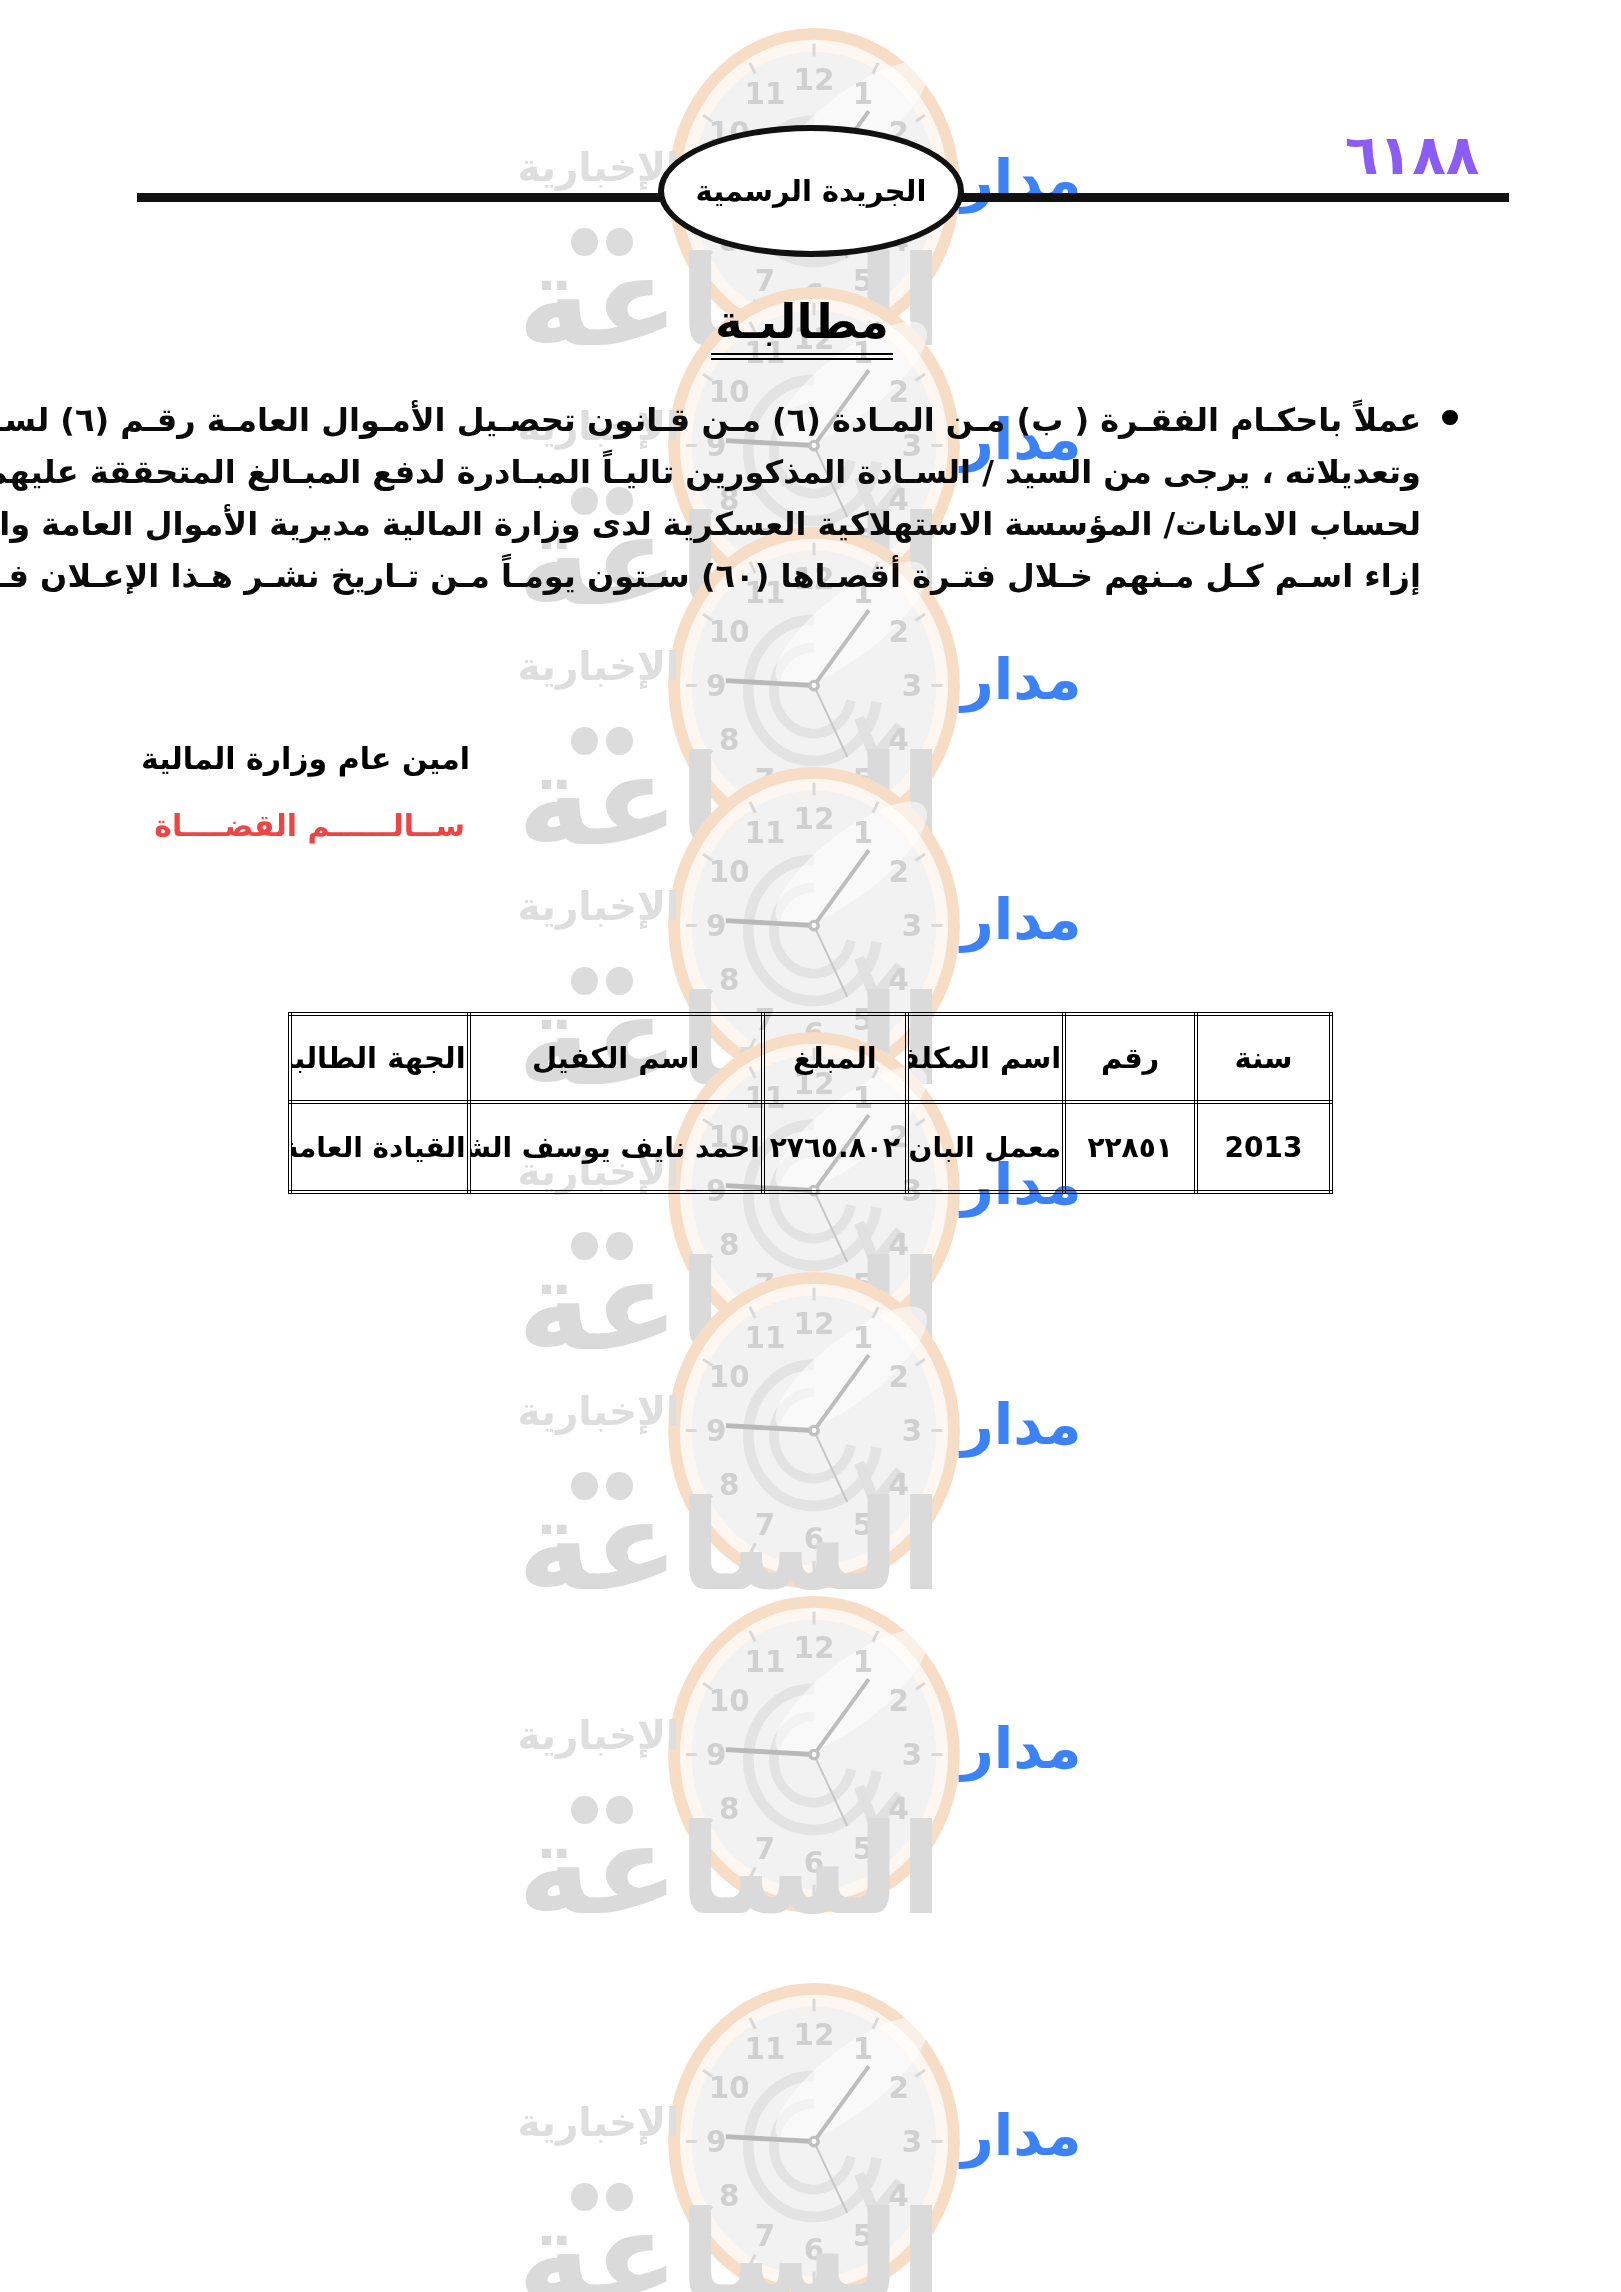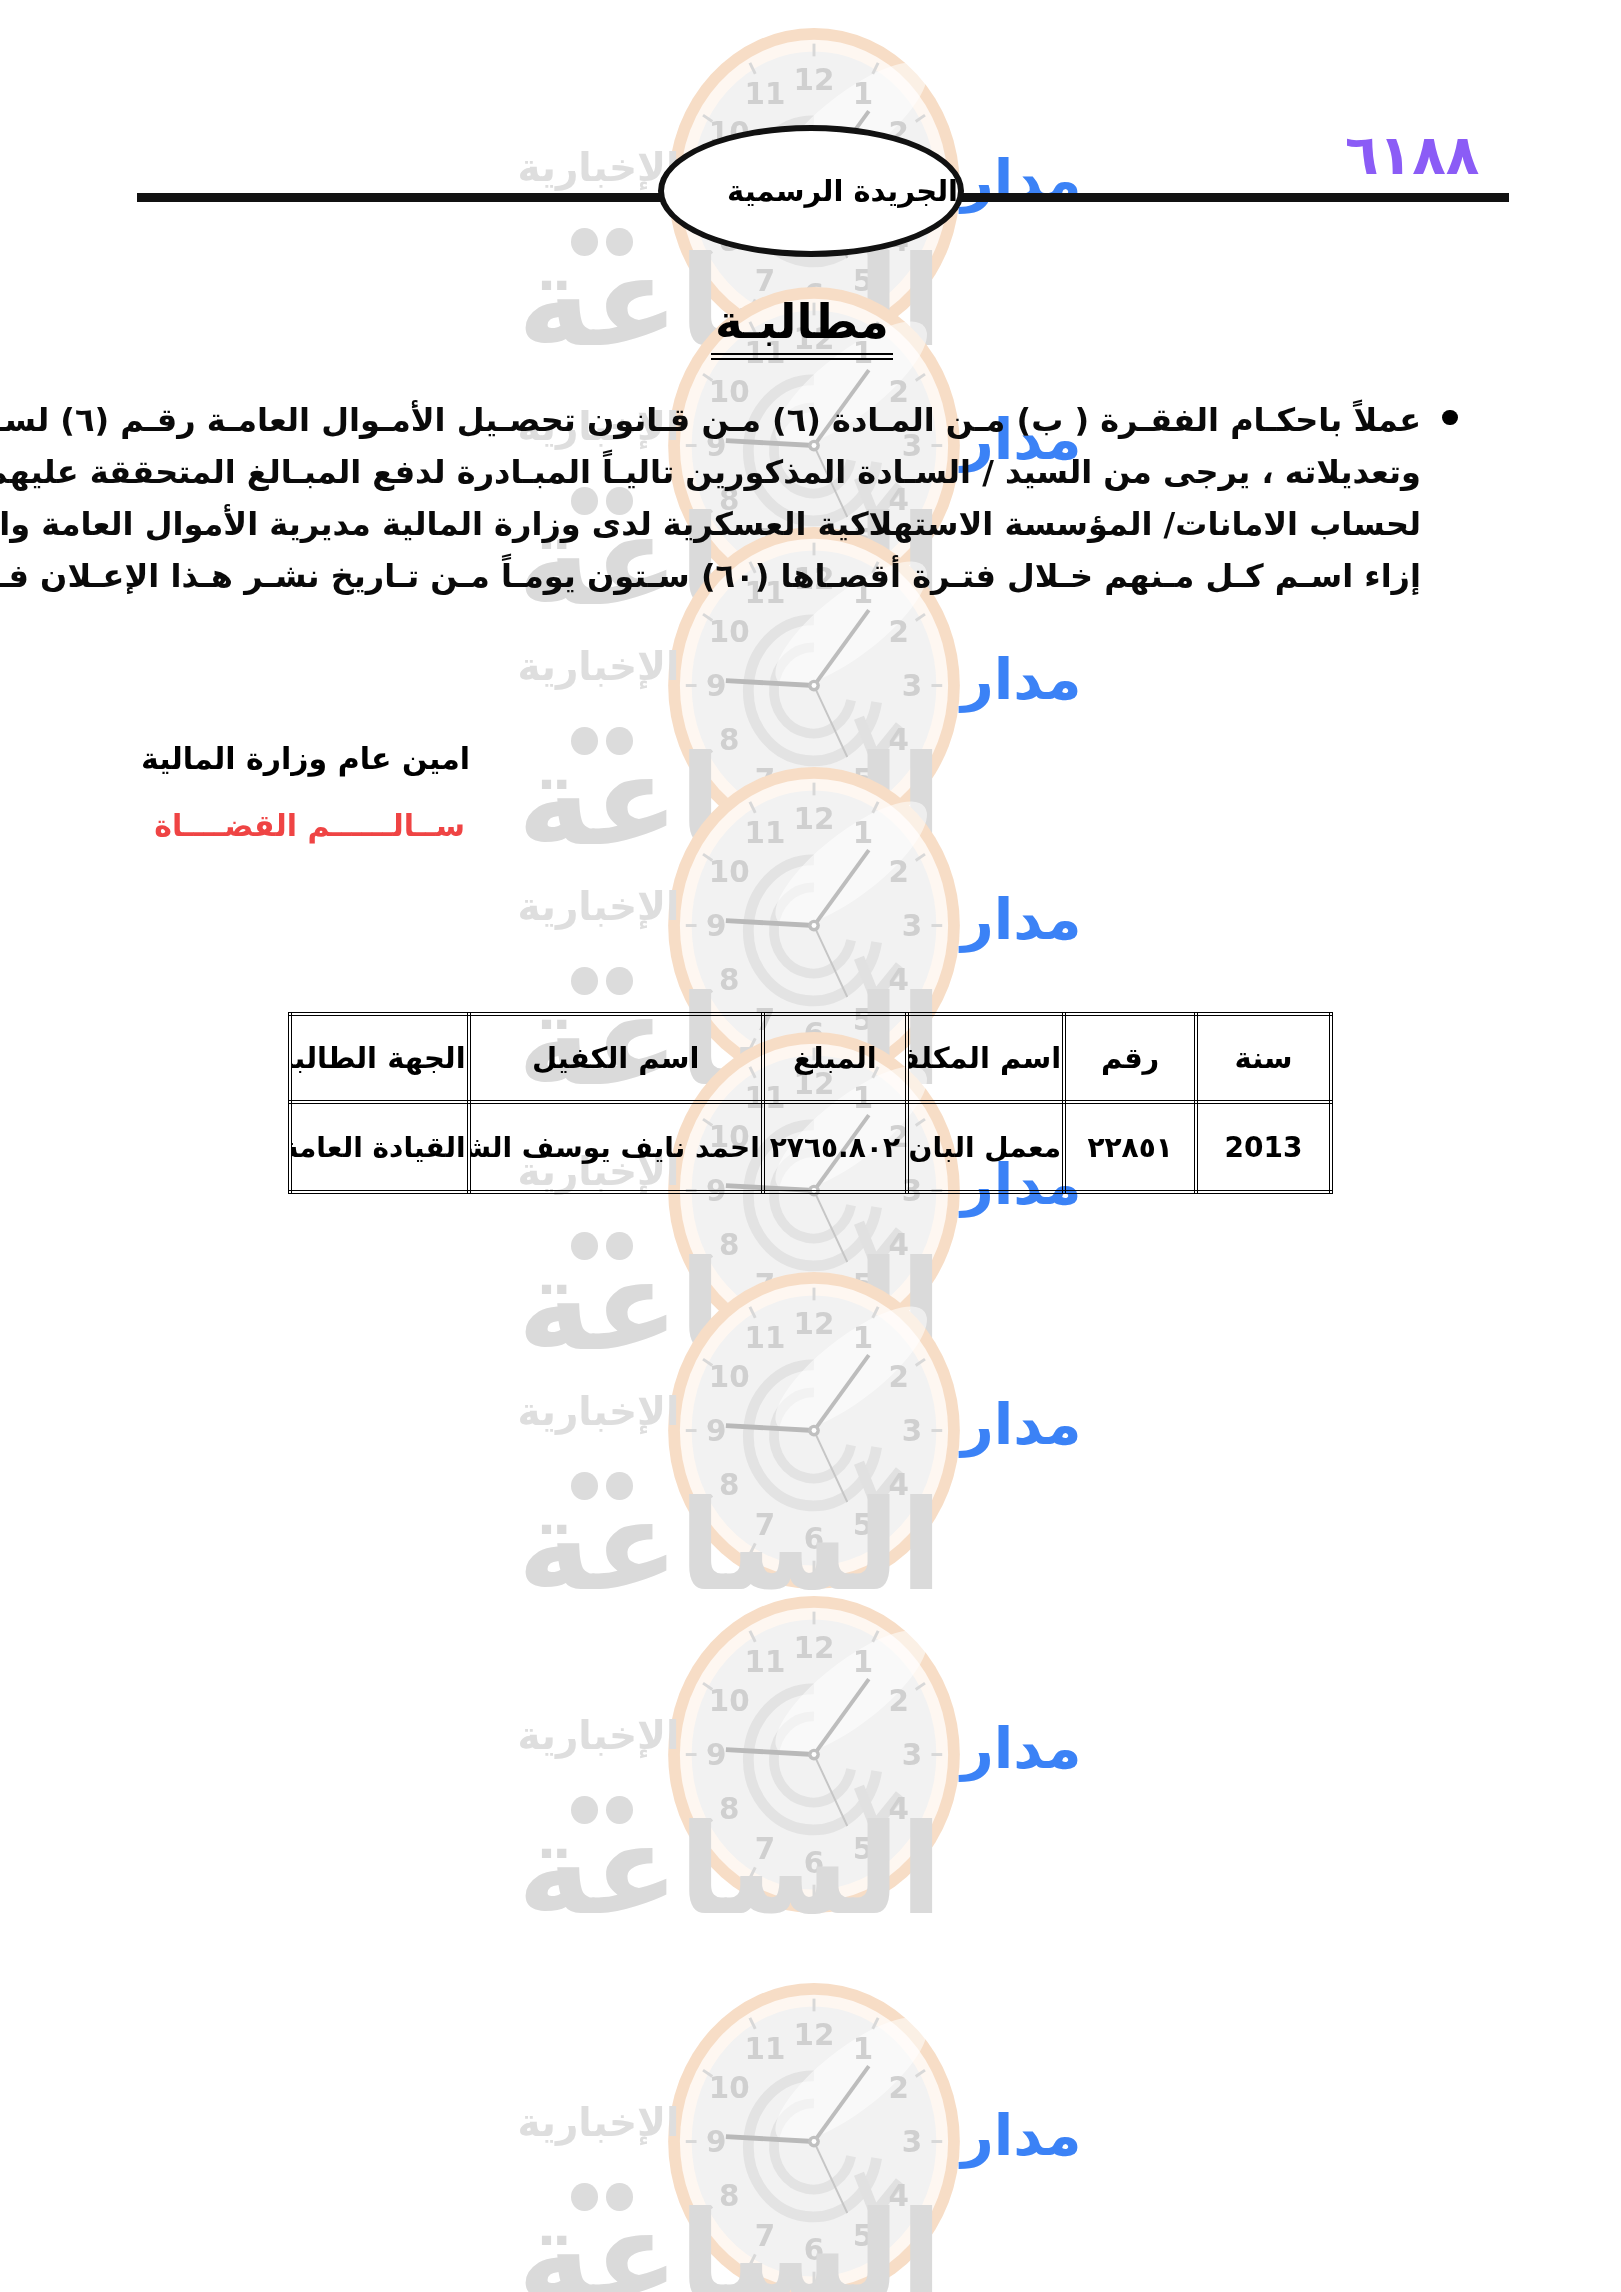--- a/index.html
+++ b/index.html
@@ -22,21 +22,21 @@
   .wm .dot.d1{left:71px;}
   .wm .dot.d2{left:106px;}
   .wm .brand-big{position:absolute;left:17.6px;top:184px;font-size:125px;font-weight:bold;color:#dadada;white-space:nowrap;line-height:1.45;}
   .cnum{font-family:"DejaVu Sans", sans-serif;font-size:30px;font-weight:bold;fill:#d0d0d0;text-anchor:middle;}
 
   
   .rule{position:absolute;left:137px;top:193px;width:1372px;height:8.8px;background:#111;}
   .gazette-ellipse{
     position:absolute;left:658px;top:125px;width:294px;height:120px;
     background:#fff;border:6.9px solid #111;border-radius:50%;
-    display:flex;align-items:center;
+    display:flex;align-items:center;justify-content:center;
   }
   .gazette-ellipse span{font-size:29px;font-weight:bold;color:#000;white-space:nowrap;}
   .page-number{
     position:absolute;left:1345px;top:123px;width:157px;height:65px;line-height:65px;
     font-size:55px;font-weight:bold;color:#8b5cf6;text-align:left;direction:ltr;white-space:nowrap;
   }
 
   
   .doc-title{position:absolute;left:704px;top:294px;width:196px;text-align:center;}
   .doc-title span{

